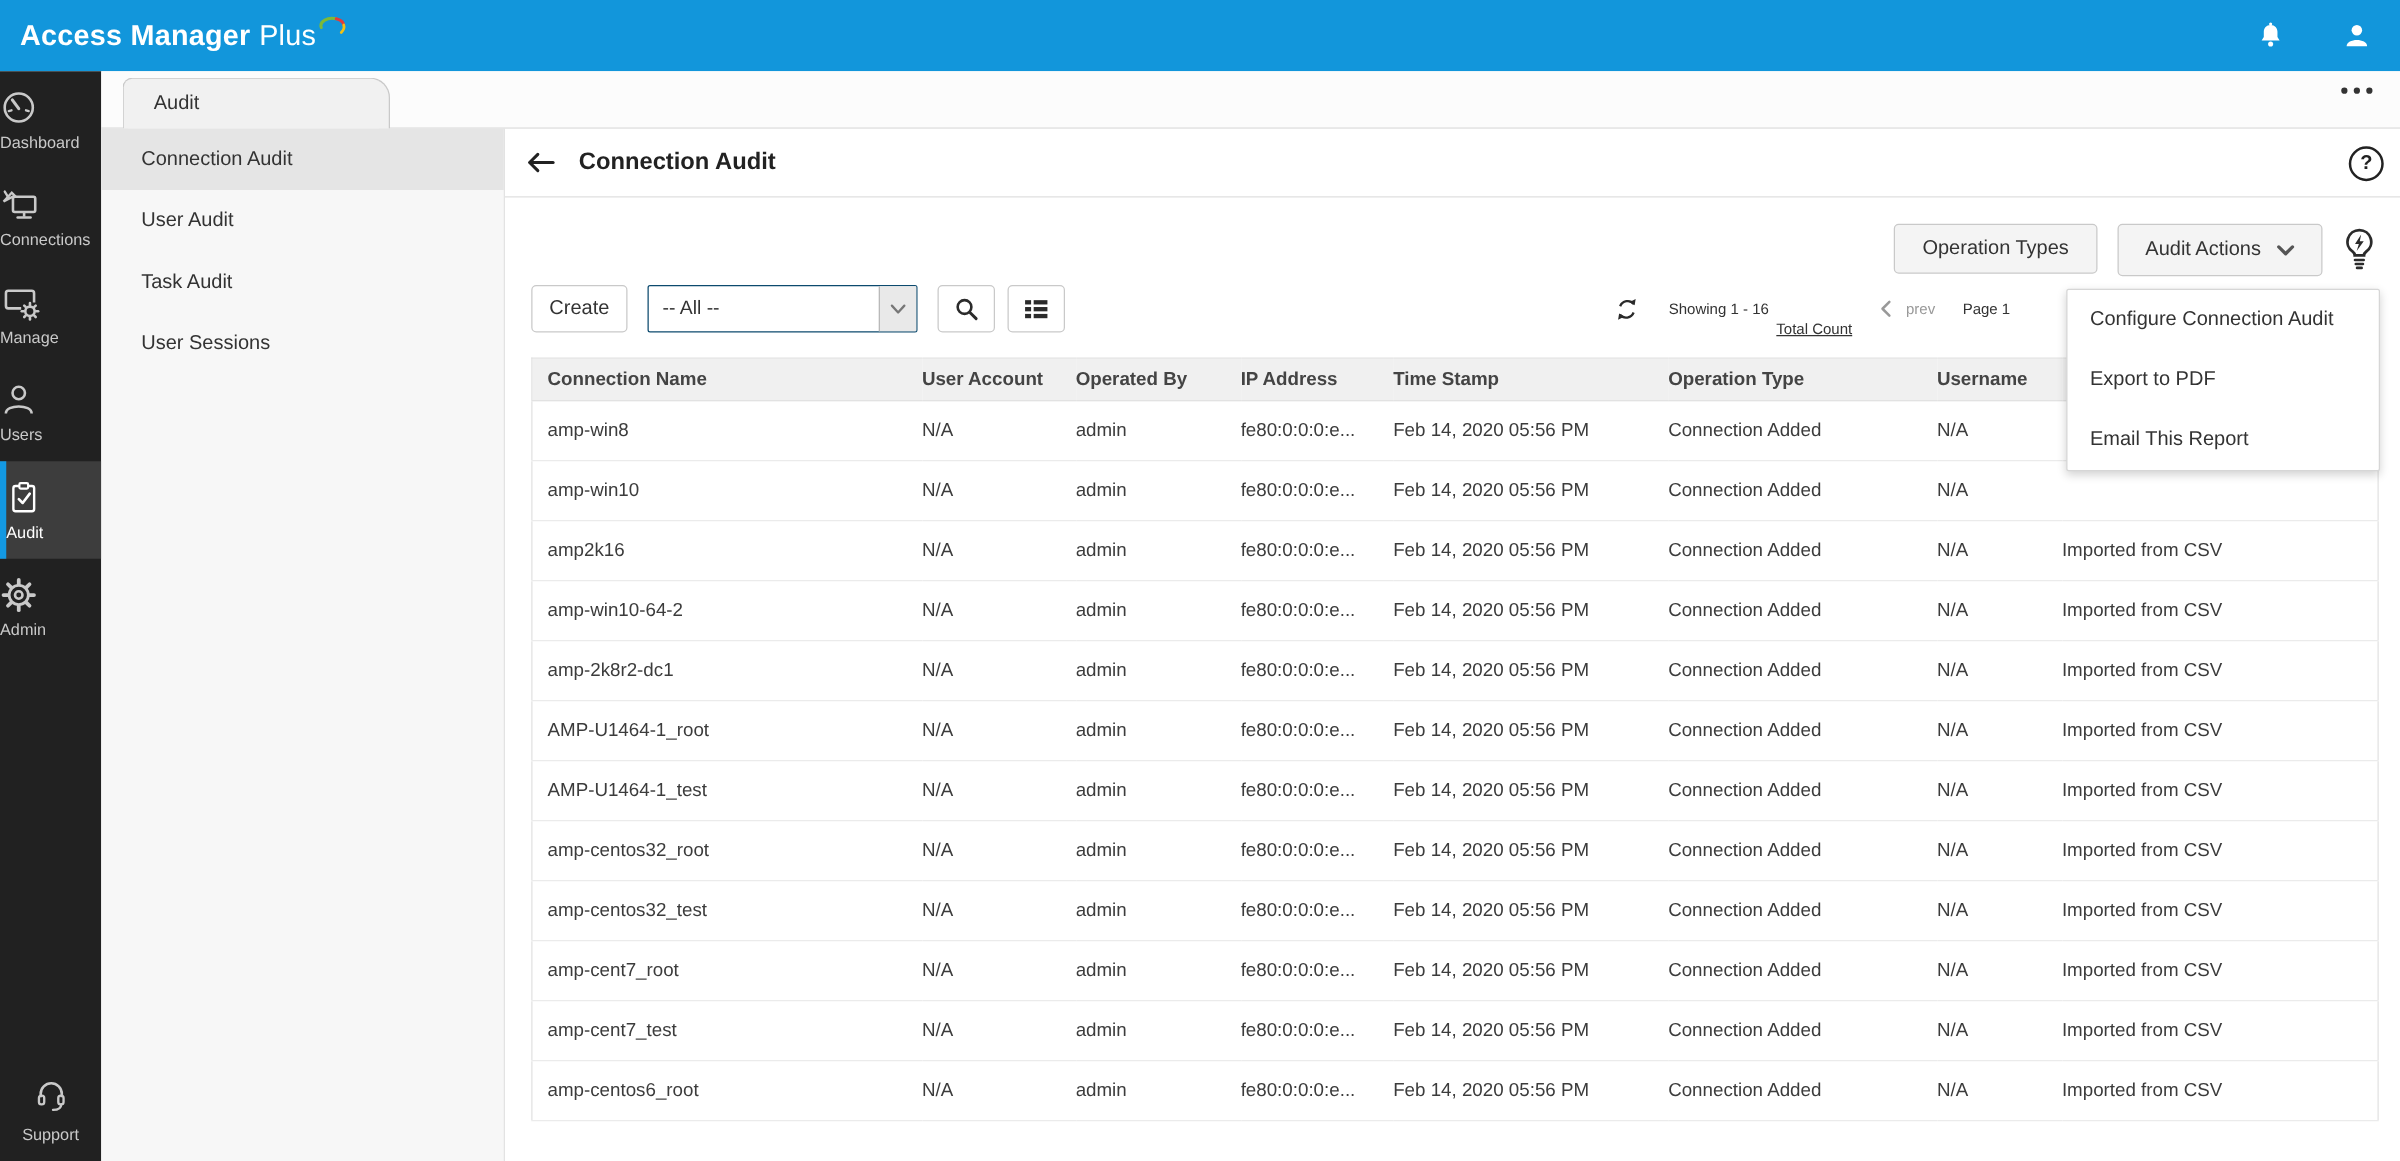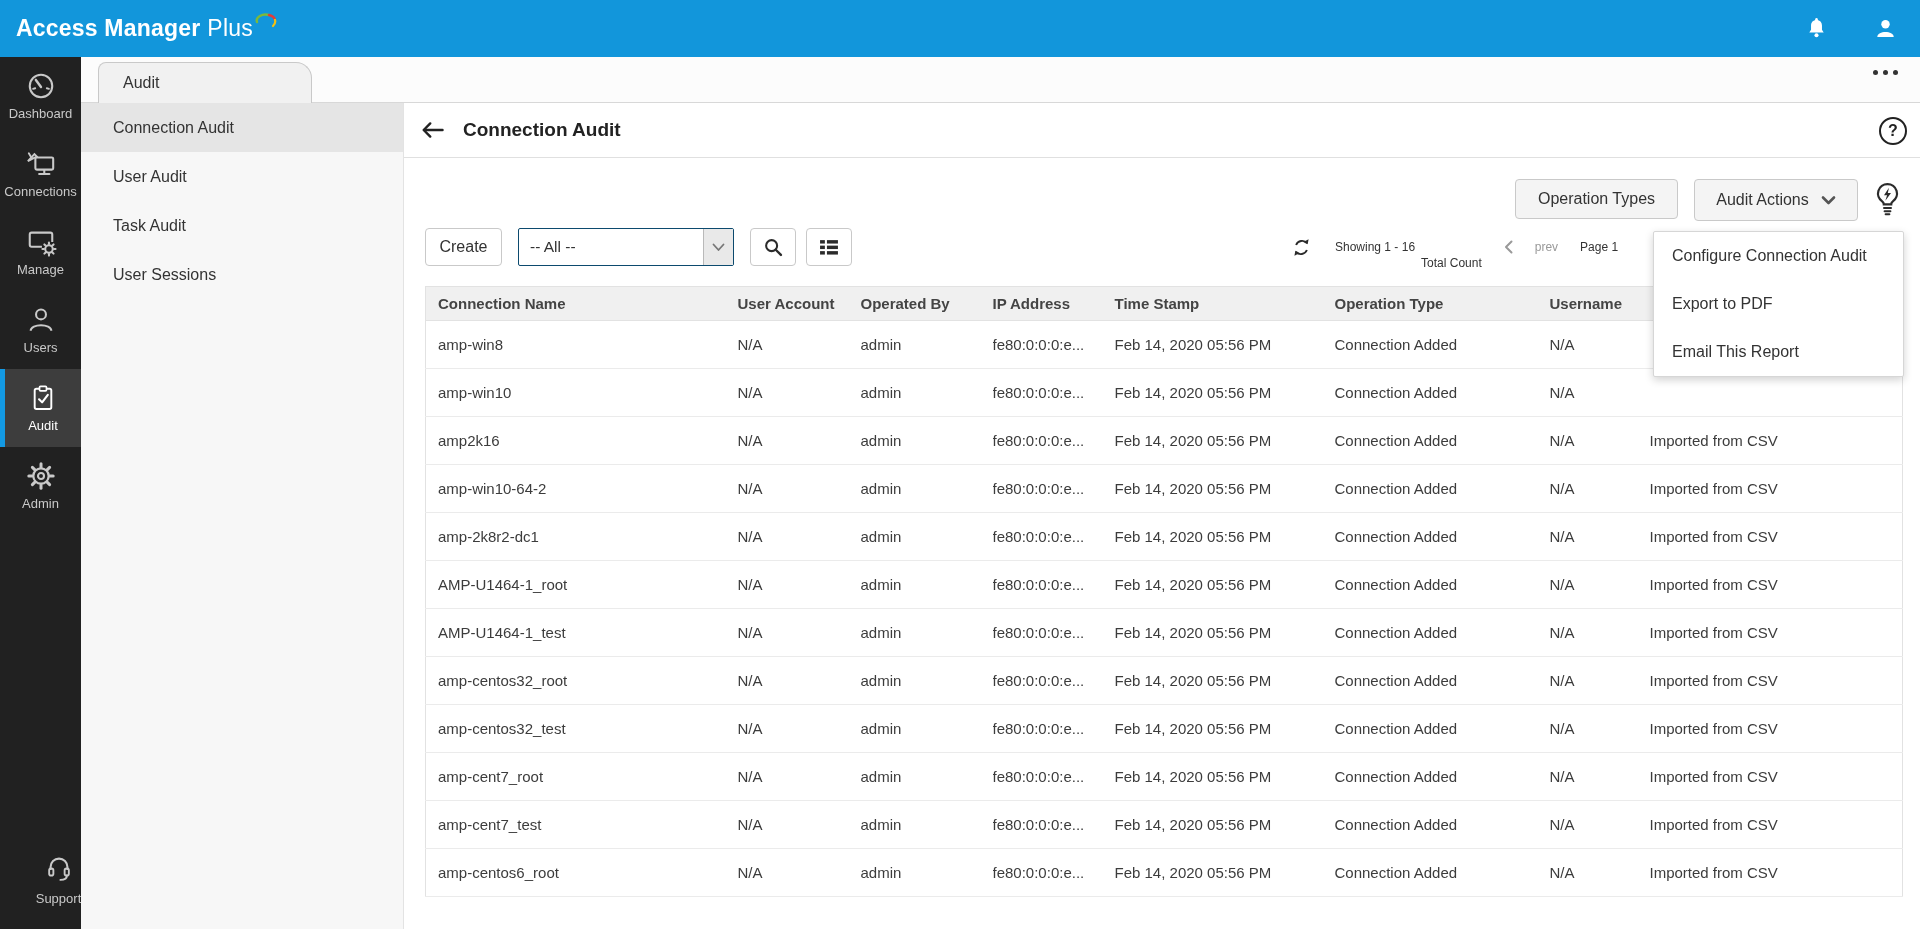--- a/index.html
+++ b/index.html
@@ -13,27 +13,27 @@
   .logo { position:absolute; left:16px; top:0; height:57px; display:flex; align-items:center;
     color:#fff; font-size:23px; letter-spacing:.2px; }
   .logo .b { font-weight:bold; }
   .logo .l { font-weight:300; margin-left:7px; }
   .logo svg.swoosh { margin-left:2px; margin-bottom:18px; }
   .topbar-icons { position:absolute; right:22px; top:0; height:57px; display:flex; align-items:center; gap:44px; }
 
   
   .sidebar { position:absolute; left:0; top:57px; width:81px; height:872px; background:#212121; }
   .side-item { position:absolute; left:0; width:81px; height:78px; display:flex; flex-direction:column;
-    align-items:center; justify-content:center; gap:5px; cursor:pointer; }
+    align-items:flex-start; justify-content:center; gap:5px; cursor:pointer; }
   .side-item .lbl { font-size:13px; color:#c9c9c9; }
   .side-item svg { display:block; }
   .side-item.active { background:#3d3d3d; border-left:5px solid #1399e3; }
   .side-item.active .lbl { color:#fff; }
   .side-support { position:absolute; left:0; bottom:6px; width:81px; height:70px; display:flex;
-    flex-direction:column; align-items:center; gap:4px; cursor:pointer;margin-left:18px; }
+    flex-direction:column; align-items:center; justify-content:center; gap:4px; cursor:pointer; }
   .side-support .lbl { font-size:13px; color:#c9c9c9; }
 
   
   .tabstrip { position:absolute; left:81px; top:57px; width:1839px; height:46px; background:#fcfcfc;
     border-bottom:1px solid #d8d8d8; }
   .audit-tab { position:absolute; left:17px; top:5px; width:214px; height:41px; background:#f1f1f1;
     border:1px solid #c9c9c9; border-bottom:none; border-radius:8px 16px 0 0;
     display:flex; align-items:center; padding-left:24px; font-size:16px; color:#333; cursor:pointer; }
   .more-dots { position:absolute; right:22px; top:13px; display:flex; gap:5px; cursor:pointer; }
   .more-dots i { width:5px; height:5px; border-radius:50%; background:#333; display:block; }
@@ -70,22 +70,22 @@
   .filter-select .val { flex:1; padding-left:11px; font-size:15.5px; color:#333; }
   .filter-select .chev { width:30px; height:36px; background:#e9e9e9; border-left:1px solid #b9b9b9;
     display:flex; align-items:center; justify-content:center; }
   .icon-btn { position:absolute; top:69px; width:46px; height:38px; }
   .search-btn { left:346px; }
   .list-btn { left:402px; }
 
   .pagi { position:absolute; left:886px; top:69px; height:38px; display:flex; align-items:center;
     font-size:12px; color:#333; white-space:nowrap; }
   .pagi .refresh { cursor:pointer; display:flex; align-items:center; margin-right:22px; }
-  .pagi .total { margin-left:6px; cursor:pointer;margin-top:32px; }
-  .pagi .prev { color:#999; margin-left:22px; display:flex; align-items:center; gap:22px; cursor:pointer; }
+  .pagi .total { text-decoration:underline; margin-left:6px; cursor:pointer;margin-top:32px; }
+  .pagi .prev { color:#999; margin-left:22px; display:flex; align-items:center; gap:12px; cursor:pointer; }
   .pagi .page { margin-left:22px; }
 
   
   .audit-table { position:absolute; left:21px; top:127px; width:1477px; border-collapse:collapse;
     table-layout:fixed; font-size:15px; color:#3c3c3c; border:1px solid #e2e2e2; }
   .audit-table th { height:34px; background:#f0f0f0; font-weight:600; color:#444; text-align:left;
     border-bottom:1px solid #e2e2e2; font-size:15px; }
   .audit-table td { height:48px; border-bottom:1px solid #ebebeb; text-align:left;
     overflow:hidden; white-space:nowrap; }
   .audit-table th:first-child, .audit-table td:first-child { padding-left:12px; }

